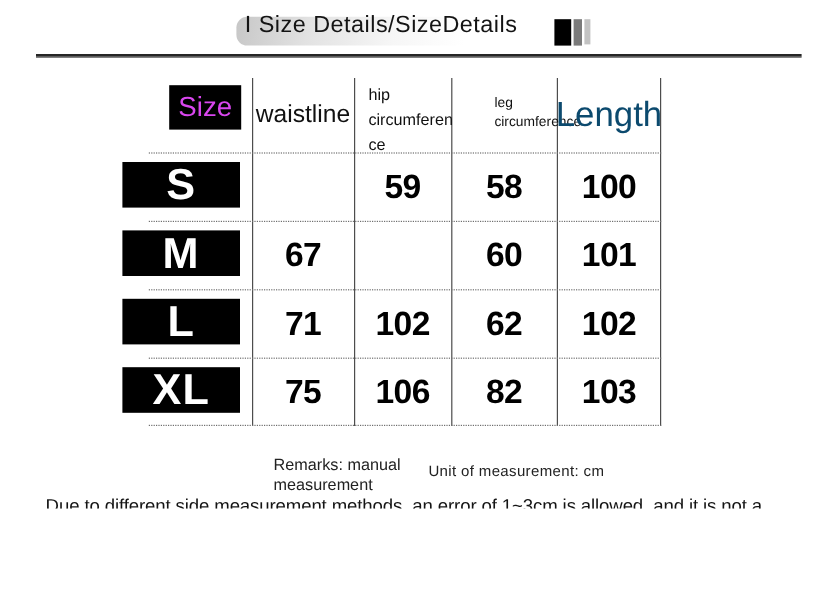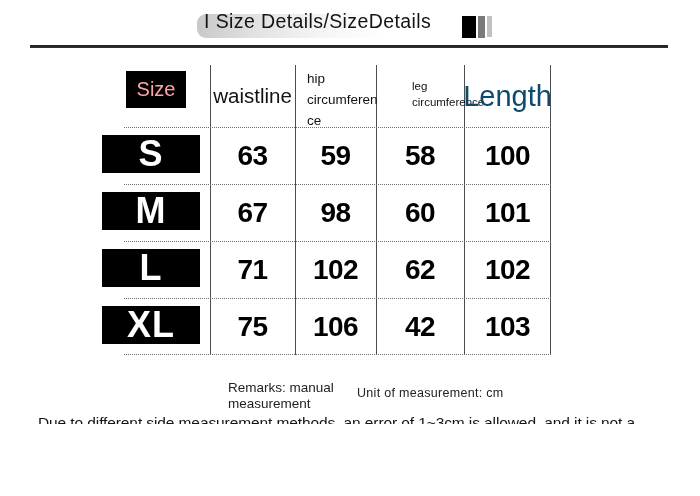--- a/index.html
+++ b/index.html
@@ -65,26 +65,26 @@
   .hline {
     position: absolute;
     left: 0; width: 427px; height: 0;
     border-top: 1px dotted #6e6e6e;
   }
   .hl0 { top: 62px; }  .hl1 { top: 119px; } .hl2 { top: 176px; }
   .hl3 { top: 233px; } .hl4 { top: 289px; }
 
   .size-header-box {
     position: absolute;
-    left: 2px; top: 6px;
+    left: 17px; top: 6px;
     width: 60px; height: 37px;
     background: #000;
-    color: #fca5a5;
-    display: flex; align-items: center; justify-content: center;
-    font-size: 20px;
+    color: #d946ef;
+    display: flex; align-items: center; justify-content: center;
+    font-size: 23px;
   }
   .col-head-waist {
     position: absolute;
     left: 86px; top: 0; width: 85px; height: 62px;
     display: flex; align-items: center; justify-content: center;
     font-size: 20.5px; color: #111;
   }
   .col-head-hip {
     position: absolute;
     left: 183px; top: 4px; width: 72px;
@@ -186,47 +186,45 @@
     <div class="hline hl4"></div>
 
     <div class="size-header-box">Size</div>
     <div class="col-head-waist">waistline</div>
     <div class="col-head-hip">hip circumference</div>
     <div class="col-head-leg">leg circumference</div>
     <div class="col-head-length">Length</div>
 
     <div class="trow r0">
       <div class="size-box">S</div>
-      <div class="cell c1">63</div>
       <div class="cell c2">59</div>
       <div class="cell c3">58</div>
       <div class="cell c4">100</div>
     </div>
 
     <div class="trow r1">
       <div class="size-box">M</div>
       <div class="cell c1">67</div>
-      <div class="cell c2">98</div>
       <div class="cell c3">60</div>
       <div class="cell c4">101</div>
     </div>
 
     <div class="trow r2">
       <div class="size-box">L</div>
       <div class="cell c1">71</div>
       <div class="cell c2">102</div>
       <div class="cell c3">62</div>
       <div class="cell c4">102</div>
     </div>
 
     <div class="trow r3">
       <div class="size-box">XL</div>
       <div class="cell c1">75</div>
       <div class="cell c2">106</div>
-      <div class="cell c3">42</div>
+      <div class="cell c3">82</div>
       <div class="cell c4">103</div>
     </div>
   </div>
 
   <div class="remarks">Remarks: manual measurement</div>
   <div class="unit-note">Unit of measurement: cm</div>
 
   <div class="disclaimer">Due to different side measurement methods, an error of 1~3cm is allowed, and it is not a quality problem within the error range. Due to different shooting lighting and monitors, it may be different from the picture, please refer to the actual product!</div>
   <div class="bottom-band"></div>
 

